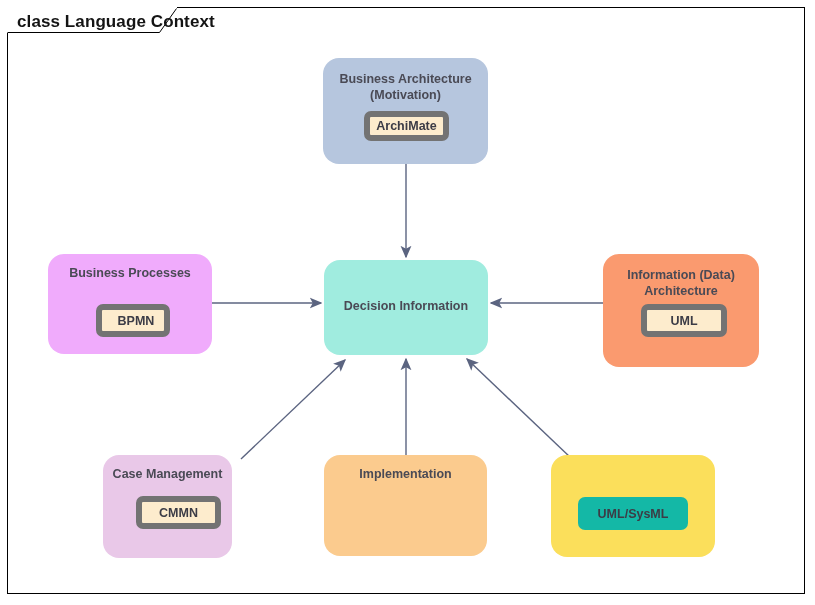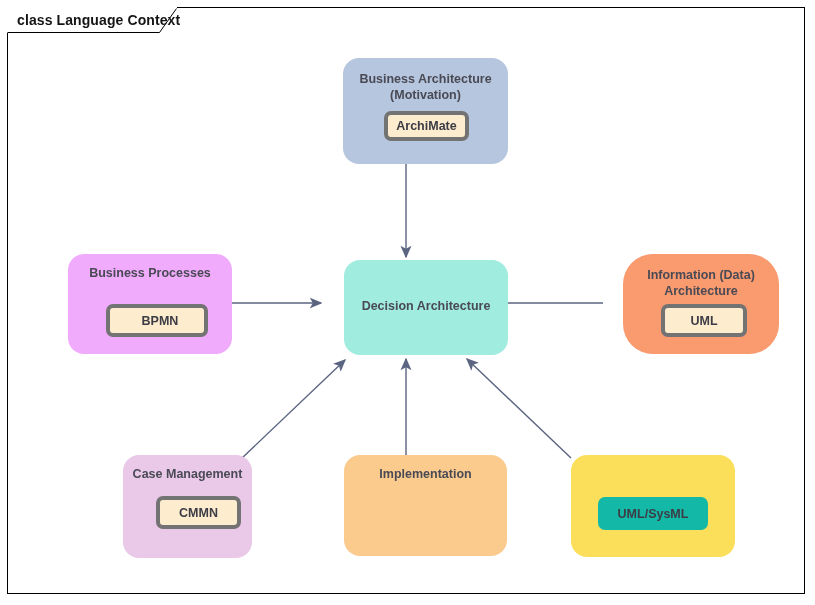--- a/index.html
+++ b/index.html
@@ -44,21 +44,21 @@
   #frame-tab svg {
     position: absolute;
     left: 0;
     top: 0;
     display: block;
   }
   #frame-tab-label {
     position: absolute;
     left: 10px;
     top: 5px;
-    font-size: 14px;
+    font-size: 17px;
     font-weight: bold;
     color: #141414;
     letter-spacing: 0.1px;
     white-space: nowrap;
     z-index: 2;
   }
 
   
   #edges {
     position: absolute;
@@ -70,67 +70,66 @@
     pointer-events: none;
   }
 
   
   .node {
     position: absolute;
     box-sizing: border-box;
     border-radius: 16px;
     z-index: 3;
     display: block;
-    margin-left: 20px;
   }
 
   .node-title {
     position: absolute;
     left: 8px;
     right: 8px;
     top: 11px;
     text-align: center;
     font-size: 12.5px;
     font-weight: bold;
     color: #4a4a55;
     line-height: 16px;
     white-space: pre-line;
   }
 
   .badge {
     position: absolute;
     box-sizing: border-box;
     border-radius: 7px;
     background: #fdeccd;
-    border: 4px solid #737373;
+    border: 6px solid #737373;
     display: flex;
     align-items: center;
     justify-content: center;
     font-size: 12.5px;
     font-weight: bold;
     color: #3c3c46;
     white-space: nowrap;
   }
   .badge.soft {
     border-color: transparent;
     background: #14b8a6;
   }
 
   
   #node-business-architecture { left: 323px; top: 58px;  width: 165px; height: 106px; background: #b6c6de; }
   #node-business-processes    { left: 48px;  top: 254px; width: 164px; height: 100px; background: #f0abfc; }
   #node-decision-requirements { left: 324px; top: 260px; width: 164px; height: 95px;  background: #a0ecdf; }
-  #node-information-architecture { left: 603px; top: 254px; width: 156px; height: 100px; background: #fa9a6f; border-radius: 30px; }
+  #node-information-architecture { left: 603px; top: 254px; width: 156px; height: 113px; background: #fa9a6f; }
   #node-case-management       { left: 103px; top: 455px; width: 129px; height: 103px; background: #e9c8e8; }
   #node-implementation        { left: 324px; top: 455px; width: 163px; height: 101px; background: #fbcb8e; }
   #node-state-charts          { left: 551px; top: 455px; width: 164px; height: 102px; background: #fbdf5b; }
 
   
   #badge-archimate { left: 41px; top: 53px;  width: 85px; height: 30px; }
-  #badge-bpmn      { left: 38px; top: 50px;  width: 102px; height: 33px; padding-left: 6px; }
+  #badge-bpmn      { left: 48px; top: 50px;  width: 74px; height: 33px; padding-left: 6px; }
   #badge-uml       { left: 38px; top: 50px;  width: 86px; height: 33px; }
   #badge-cmmn      { left: 33px; top: 41px;  width: 85px; height: 33px; }
   #badge-umlsysml  { left: 27px; top: 42px;  width: 110px; height: 33px; }
 
   .node-title.two-line { top: 13px; }
 </style>
 </head>
 <body>
 
 <div id="canvas">
@@ -170,21 +169,21 @@
 (Motivation)</div>
     <div class="badge" id="badge-archimate">ArchiMate</div>
   </div>
 
   <div class="node" id="node-business-processes">
     <div class="node-title">Business Processes</div>
     <div class="badge" id="badge-bpmn">BPMN</div>
   </div>
 
   <div class="node" id="node-decision-requirements">
-    <div class="node-title" style="top:38px;">Decision Architecture</div>
+    <div class="node-title" style="top:38px;">Decision Information</div>
   </div>
 
   <div class="node" id="node-information-architecture">
     <div class="node-title two-line">Information (Data)
 Architecture</div>
     <div class="badge" id="badge-uml">UML</div>
   </div>
 
   <div class="node" id="node-case-management">
     <div class="node-title">Case Management</div>

